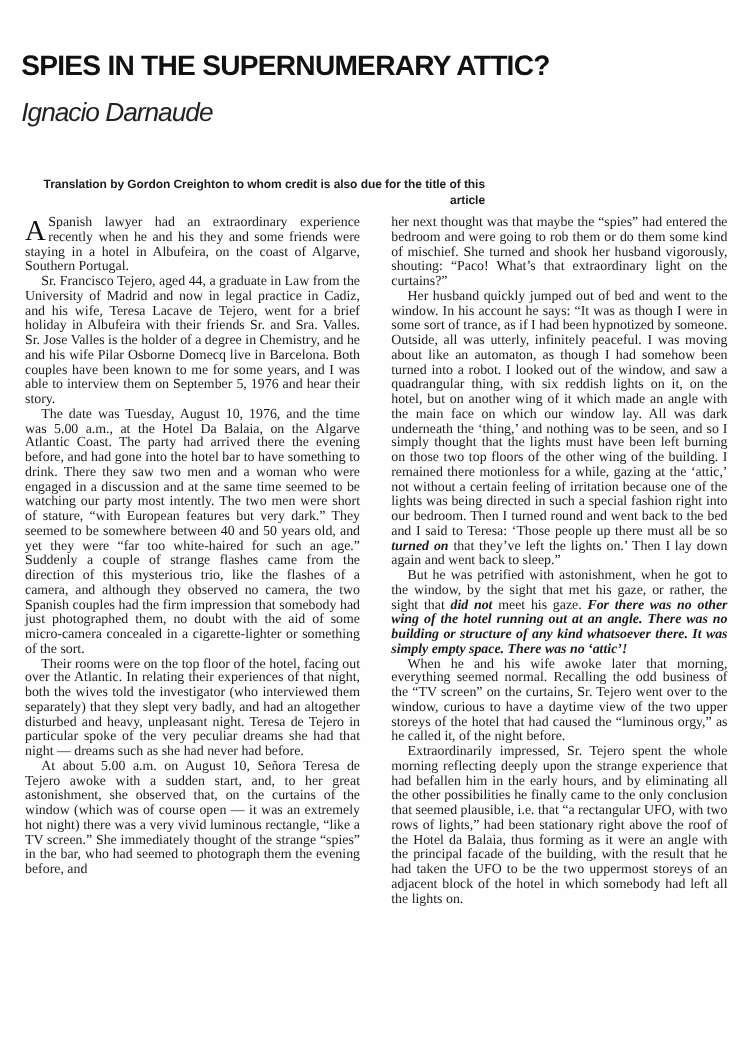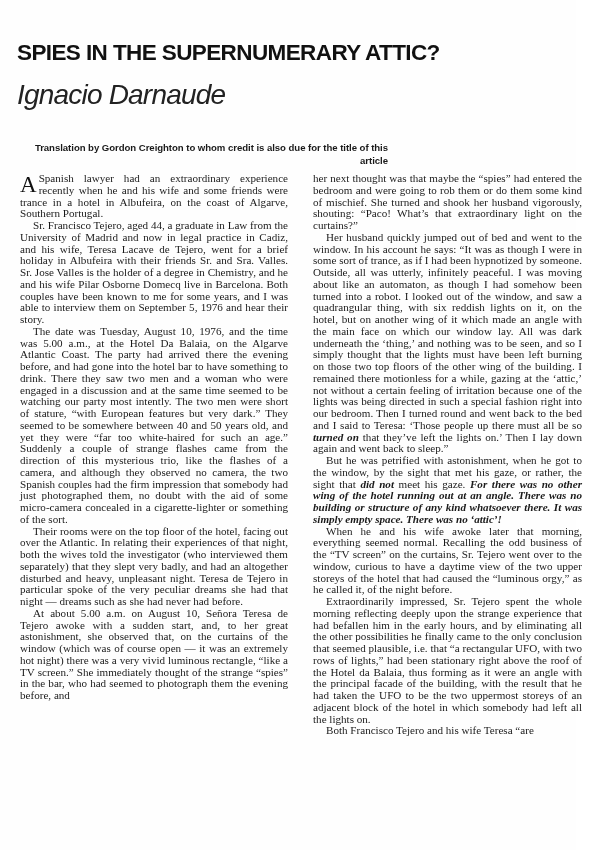--- a/index.html
+++ b/index.html
@@ -7,21 +7,21 @@
   .page { position: absolute; left: 0; top: 0; width: 576px; height: 850px; background: #fefefe; }
   .title {
     position: absolute; left: 17px; top: 40px; margin: 0;
     font-family: "Liberation Sans", sans-serif; font-weight: bold;
     font-size: 22.5px; letter-spacing: -0.6px; color: #111;
     white-space: nowrap;
   }
   .author {
     position: absolute; left: 17px; top: 79px; margin: 0;
     font-family: "Liberation Sans", sans-serif; font-style: italic; font-weight: normal;
-    font-size: 28px; letter-spacing: -0.8px; color: #222;
+    font-size: 21px; letter-spacing: -0.8px; color: #222;
     white-space: nowrap;
   }
   .credit {
     position: absolute; left: 18px; top: 141px; width: 370px; margin: 0;
     font-family: "Liberation Sans", sans-serif; font-weight: bold;
     font-size: 9.6px; line-height: 13px; color: #1a1a1a; letter-spacing: -0.05px; text-align: right;
   }
   .col {
     position: absolute; top: 173px; width: 268px;
     font-family: "Liberation Serif", serif; font-size: 11.1px; line-height: 11.75px;
@@ -40,28 +40,27 @@
 </style>
 </head>
 <body>
 
 <div class="page">
   <h1 class="title">SPIES IN THE SUPERNUMERARY ATTIC?</h1>
   <h2 class="author">Ignacio Darnaude</h2>
   <p class="credit">Translation by Gordon Creighton to whom credit is also due for the title of this article</p>
 
   <div class="col col-left">
-    <p class="first"><span class="dropcap">A</span><span>Spanish lawyer had an extraordinary experience recently when he and his wife and some friends were trance in a hotel in Albufeira, on the coast of Algarve, Southern Portugal.</span></p>
+    <p class="first"><span class="dropcap">A</span><span>Spanish lawyer had an extraordinary experience recently when he and his they and some friends were staying in a hotel in Albufeira, on the coast of Algarve, Southern Portugal.</span></p>
     <p>Sr. Francisco Tejero, aged 44, a graduate in Law from the University of Madrid and now in legal practice in Cadiz, and his wife, Teresa Lacave de Tejero, went for a brief holiday in Albufeira with their friends Sr. and Sra. Valles.  Sr. Jose Valles is the holder of a degree in Chemistry, and he and his wife Pilar Osborne Domecq live in Barcelona. Both couples have been known to me for some years, and I was able to interview them on September 5, 1976 and hear their story.</p>
     <p>The date was Tuesday, August 10, 1976, and the time was 5.00 a.m., at the Hotel Da Balaia, on the Algarve Atlantic Coast. The party had arrived there the evening before, and had gone into the hotel bar to have something to drink. There they saw two men and a woman who were engaged in a discussion and at the same time seemed to be watching our party most intently. The two men were short of stature, “with European features but very dark.” They seemed to be somewhere between 40 and 50 years old, and yet they were “far too white-haired for such an age.” Suddenly a couple of strange flashes came from the direction of this mysterious trio, like the flashes of a camera, and although they observed no camera, the two Spanish couples had the firm impression that somebody had just photographed them, no doubt with the aid of some micro-camera concealed in a cigarette-lighter or something of the sort.</p>
     <p>Their rooms were on the top floor of the hotel, facing out over the Atlantic. In relating their experiences of that night, both the wives told the investigator (who interviewed them separately) that they slept very badly, and had an altogether disturbed and heavy, unpleasant night. Teresa de Tejero in particular spoke of the very peculiar dreams she had that night — dreams such as she had never had before.</p>
     <p>At about 5.00 a.m. on August 10, Señora Teresa de Tejero awoke with a sudden start, and, to her great astonishment, she observed that, on the curtains of the window (which was of course open — it was an extremely hot night) there was a very vivid luminous rectangle, “like a TV screen.” She immediately thought of the strange “spies” in the bar, who had seemed to photograph them the evening before, and</p>
   </div>
 
   <div class="col col-right">
     <p class="cont">her next thought was that maybe the “spies” had entered the bedroom and were going to rob them or do them some kind of mischief. She turned and shook her husband vigorously, shouting: “Paco! What’s that extraordinary light on the curtains?”</p>
     <p><span>Her husband quickly jumped out of bed and went to the window. In his account he says: “It was as though I were in some sort of trance, as if I had been hypnotized by someone. Outside, all was utterly, infinitely peaceful. I was moving about like an automaton, as though I had somehow been turned into a robot. I looked out of the window, and saw a quadrangular thing, with six reddish lights on it, on the hotel, but on another wing of it which made an angle with the main face on which our window lay. All was dark underneath the ‘thing,’ and nothing was to be seen, and so I simply thought that the lights must have been left burning on those two top floors of the other wing of the building. I remained there motionless for a while, gazing at the ‘attic,’ not without a certain feeling of irritation because one of the lights was being directed in such a special fashion right into our bedroom. Then I turned round and went back to the bed and I said to Teresa: ‘Those people up there must all be so </span><em>turned on</em><span> that they’ve left the lights on.’ Then I lay down again and went back to sleep.”</span></p>
     <p><span>But he was petrified with astonishment, when he got to the window, by the sight that met his gaze, or rather, the sight that </span><em>did not</em><span> meet his gaze. </span><em>For there was no other wing of the hotel running out at an angle. There was no building or structure of any kind whatsoever there. It was simply empty space. There was no ‘attic’!</em></p>
     <p>When he and his wife awoke later that morning, everything seemed normal. Recalling the odd business of the “TV screen” on the curtains, Sr. Tejero went over to the window, curious to have a daytime view of the two upper storeys of the hotel that had caused the “luminous orgy,” as he called it, of the night before.</p>
     <p>Extraordinarily impressed, Sr. Tejero spent the whole morning reflecting deeply upon the strange experience that had befallen him in the early hours, and by eliminating all the other possibilities he finally came to the only conclusion that seemed plausible, i.e. that “a rectangular UFO, with two rows of lights,” had been stationary right above the roof of the Hotel da Balaia, thus forming as it were an angle with the principal facade of the building, with the result that he had taken the UFO to be the two uppermost storeys of an adjacent block of the hotel in which somebody had left all the lights on.</p>
-    <p>Both Francisco Tejero and his wife Teresa “are</p>
   </div>
 </div>
 
 </body></html>

